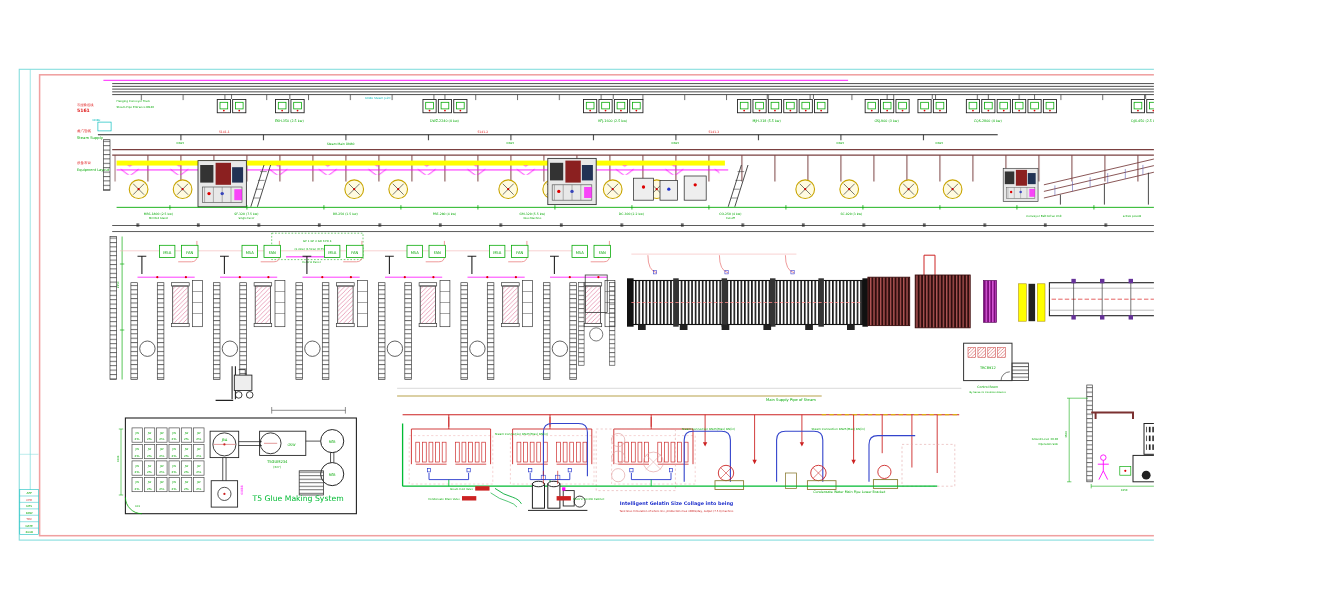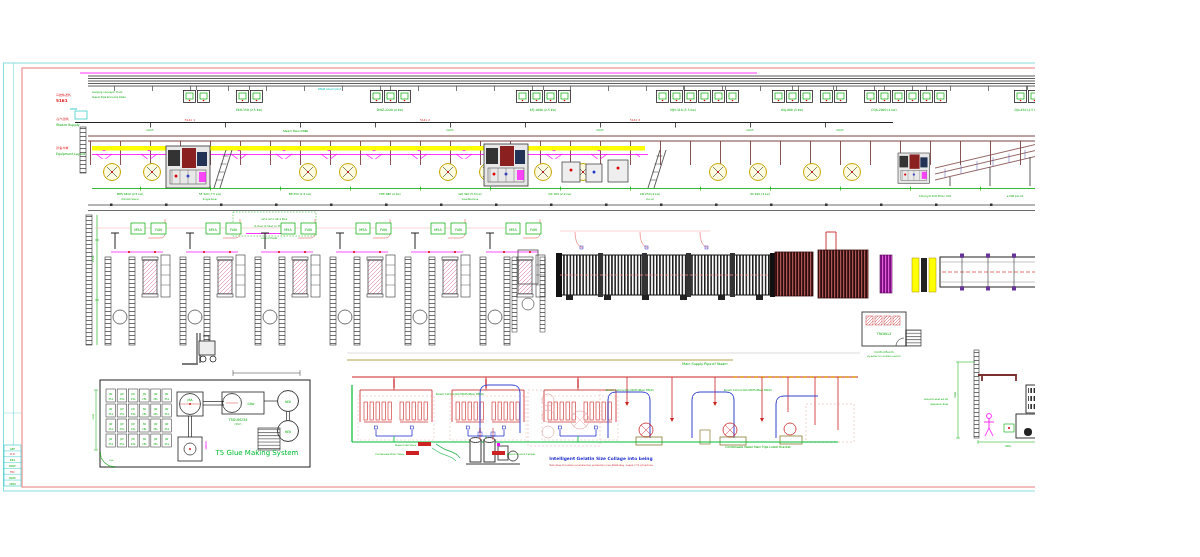--- a/index.html
+++ b/index.html
@@ -1,16 +1,16 @@
 <!DOCTYPE html>
 <html><head>
 <meta charset="utf-8">
 <style>
   html,body{margin:0;padding:0;background:#fff;}
-  .sheet{position:relative;width:1035px;height:557px;background:#ffffff;overflow:hidden;}
+  .sheet{position:relative;width:1035px;height:557px;background:#ffffff;overflow:hidden;padding-left:14px;}
   svg{display:block;}
   text{font-family:"DejaVu Sans","Liberation Sans",sans-serif;}
 </style>
 </head>
 <body>
 
 <div class="sheet">
 <svg width="1200" height="557" viewBox="0 0 1200 557">
   <defs>
     <pattern id="pLadder" width="6" height="4" patternUnits="userSpaceOnUse">

